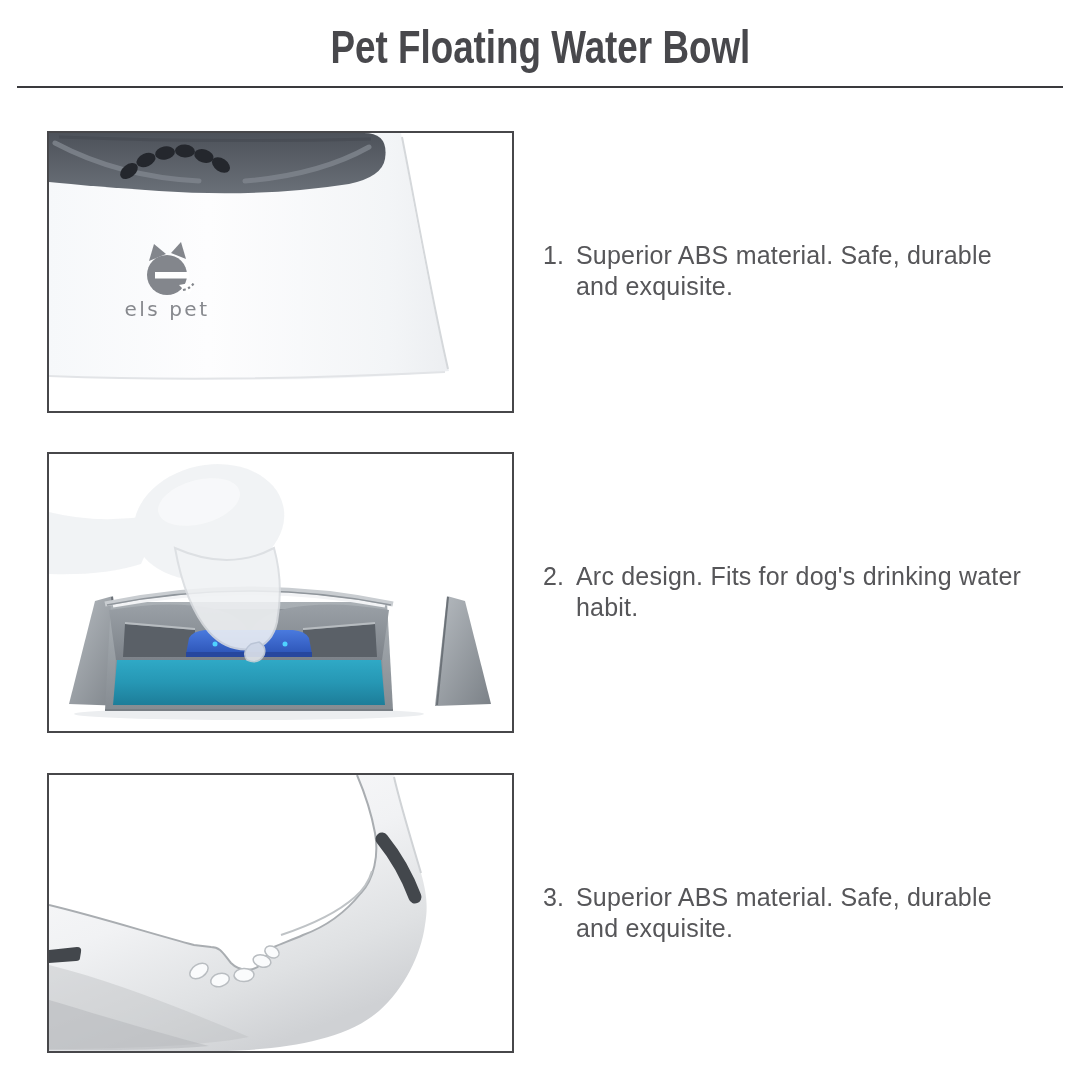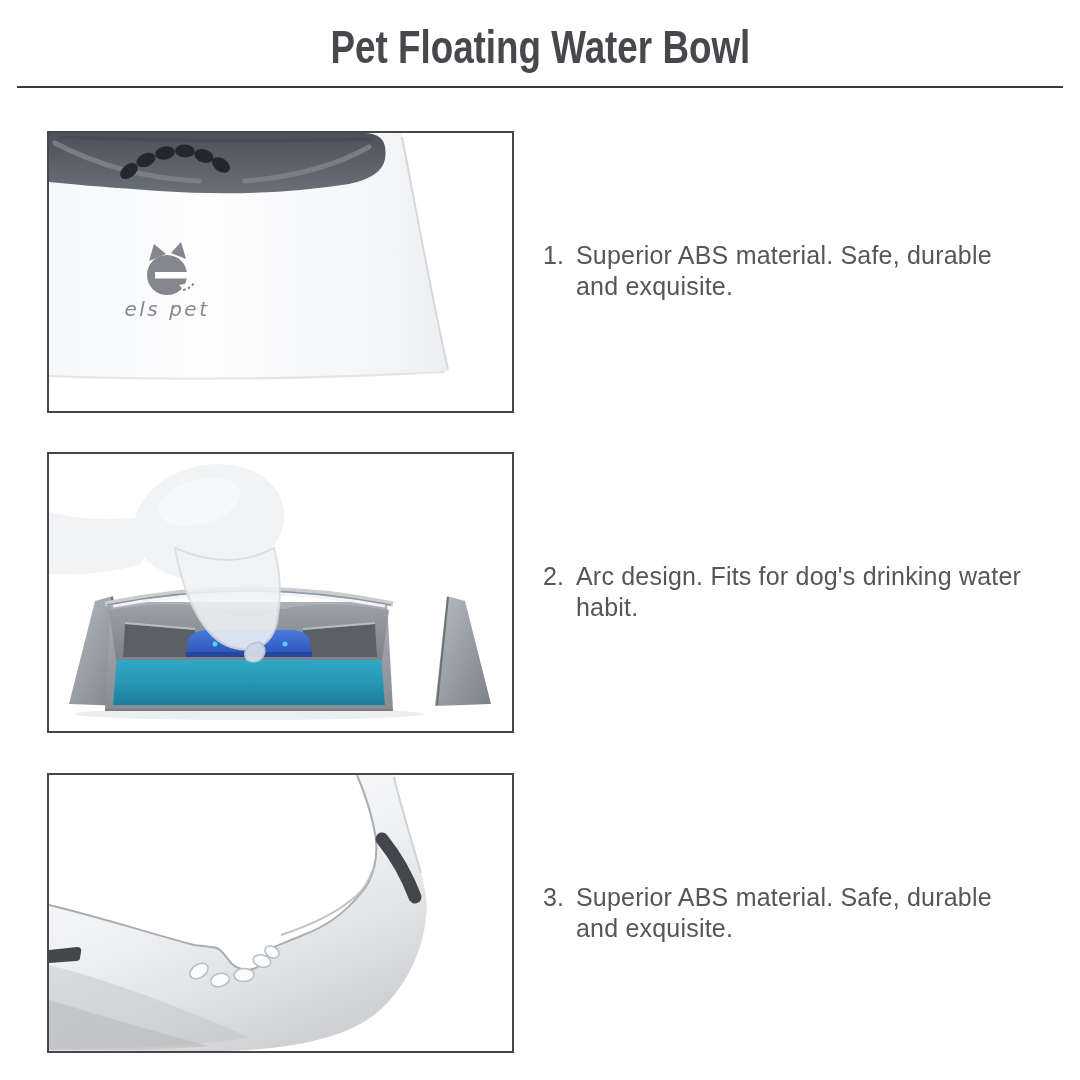--- a/index.html
+++ b/index.html
@@ -12,21 +12,21 @@
     display:inline-block;font-size:46px;font-weight:bold;color:#48484c;
     letter-spacing:0px;transform:scaleX(0.8);white-space:nowrap;
     font-family:"Liberation Sans",sans-serif;
   }
   .divider{position:absolute;left:17px;top:86px;width:1046px;height:2px;background:#3a3a3e;}
   .img-box{
     position:absolute;left:47px;width:467px;box-sizing:border-box;
     border:2px solid #47474a;background:#ffffff;
   }
   .img-box svg{display:block;}
-  #box1{top:131px;height:282px;font-style:italic;}
+  #box1{top:131px;height:282px;}
   #box2{top:452px;height:281px;}
   #box3{top:773px;height:280px;}
   .feature-text{
     position:absolute;left:543px;width:540px;display:flex;align-items:flex-start;
     font-size:25px;line-height:31px;letter-spacing:0.2px;color:#565659;
   }
   #text1{top:240px;}
   #text2{top:561px;}
   #text3{top:882px;}
   .num{flex:0 0 33px;}

